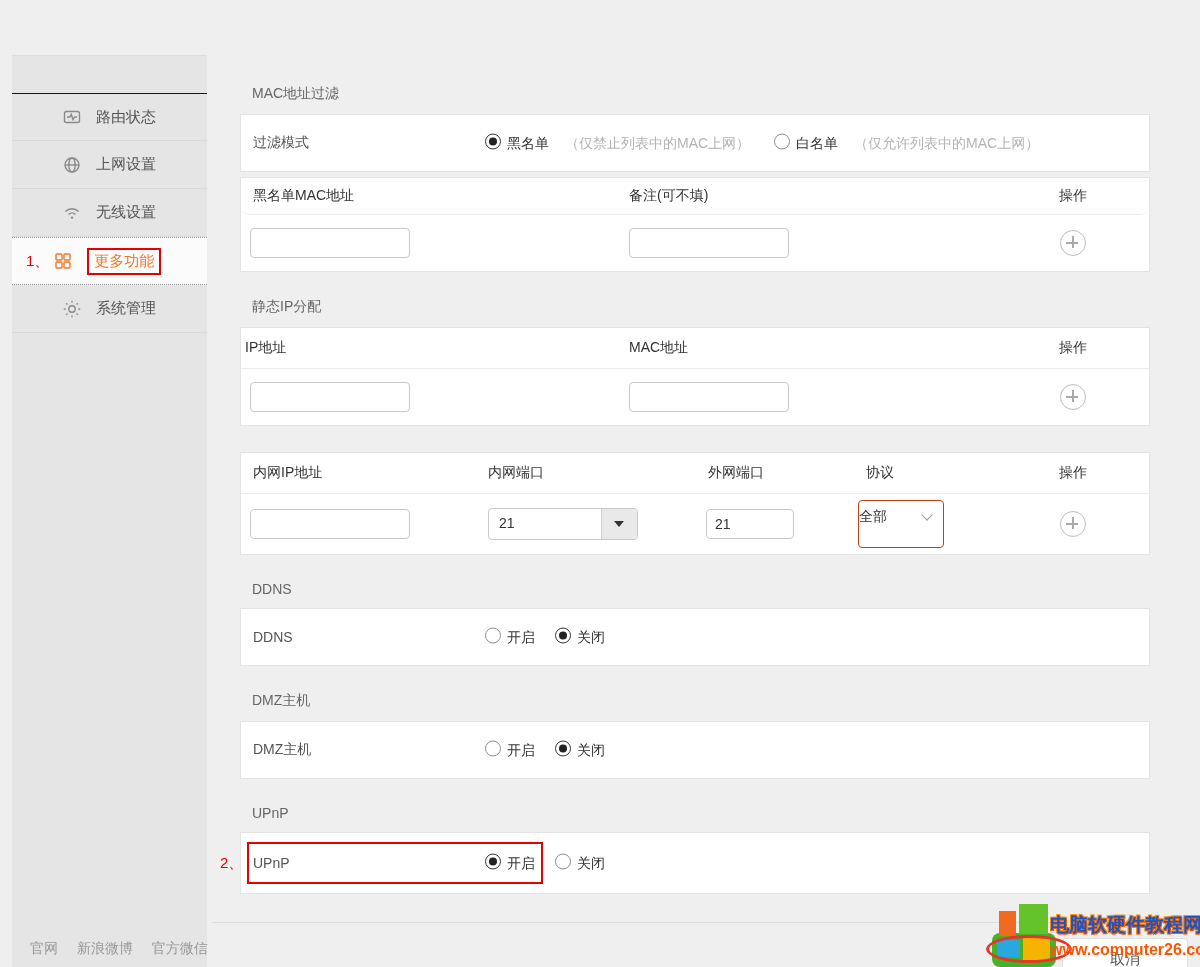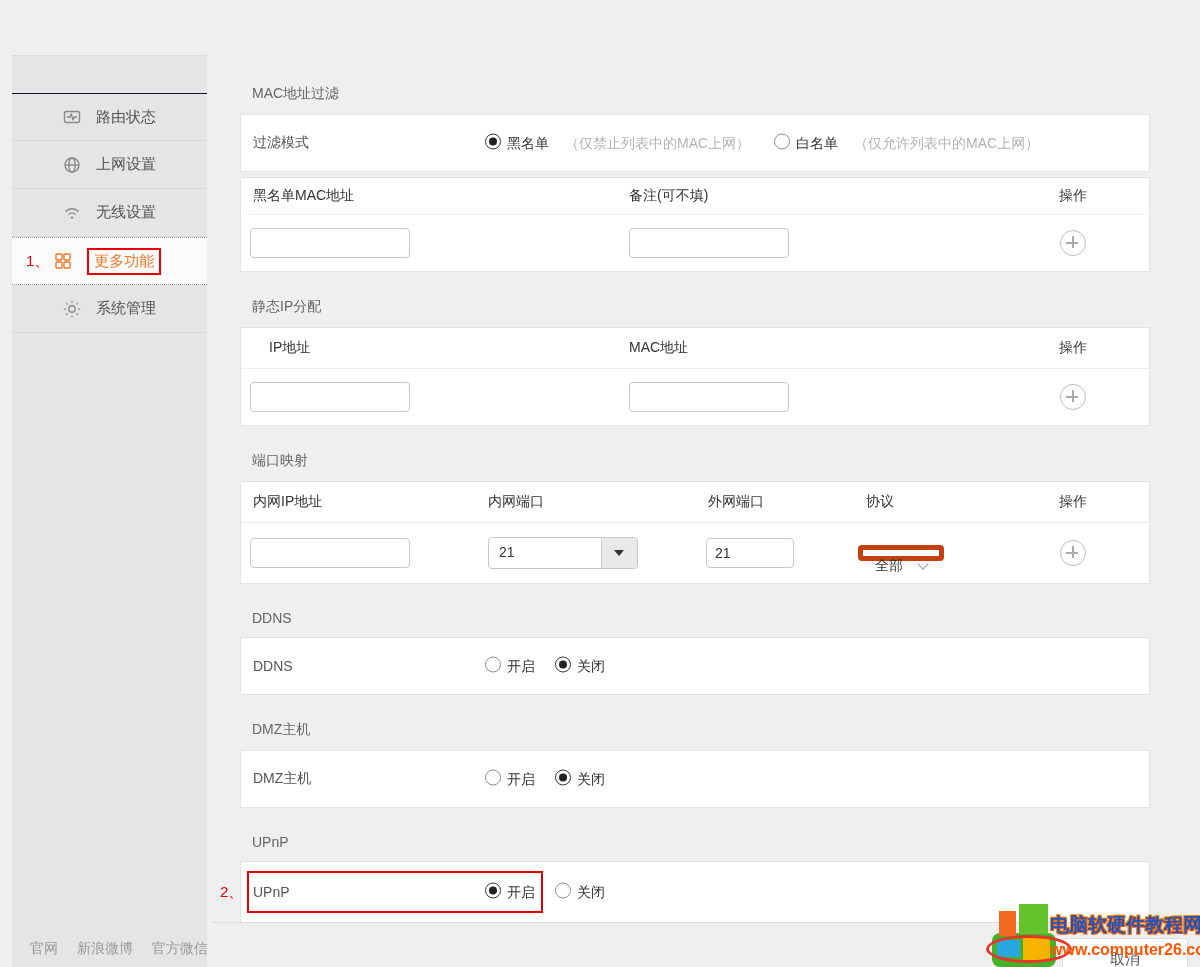--- a/index.html
+++ b/index.html
@@ -65,23 +65,23 @@
   .plus::after{content:"";position:absolute;left:11px;top:5px;width:1.6px;height:12px;background:#a9a9a9;}
 
   
   .combo{position:absolute;left:247px;top:50%;transform:translateY(-50%);width:150px;height:32px;
          border:1px solid #c9c9c9;border-radius:4px;background:#fff;box-sizing:border-box;}
   .combo input{border:none;outline:none;width:105px;height:28px;padding:0 0 0 10px;font-size:14px;color:#333;background:transparent;}
   .combo .dd{position:absolute;right:0;top:0;width:35px;height:30px;background:#e9e9e9;border-left:1px solid #cfcfcf;
              border-radius:0 3px 3px 0;cursor:pointer;}
   .tri{position:absolute;left:12px;top:12px;width:0;height:0;border-left:5px solid transparent;
        border-right:5px solid transparent;border-top:6px solid #333;}
-  .selectbox{position:absolute;left:617px;top:50%;transform:translateY(-50%);width:86px;height:16px;
-             border:5px solid #c2410c;border-radius:4px;background:#fff;box-sizing:border-box;
-             font-size:14px;color:#333;line-height:30px;padding-left:12px;cursor:pointer;}
+  .selectbox{position:absolute;left:617px;top:50%;transform:translateY(-50%);width:86px;height:48px;
+             border:1px solid #c2410c;border-radius:4px;background:#fff;box-sizing:border-box;
+             font-size:14px;color:#333;line-height:30px;cursor:pointer;}
   .chev{position:absolute;right:12px;top:10px;width:7px;height:7px;border-right:1.6px solid #999;
         border-bottom:1.6px solid #999;transform:rotate(45deg);}
 
   
   .red-row-box{position:absolute;left:6px;top:9px;width:292px;height:38px;border:2px solid #e60000;z-index:3;}
   .ann2{position:absolute;left:-21px;top:50%;transform:translateY(-50%);color:#e60000;font-size:15px;}
 
   
   .bottom-divider{position:absolute;left:212px;top:922px;width:988px;border-top:1px solid #ddd;}
   .cancel-btn{position:absolute;left:1062px;top:938px;width:126px;height:44px;background:#fff;
@@ -193,34 +193,33 @@
           <input class="tin" style="left: 388px;" value="">
           <span class="plus"></span>
         </div>
       </div>
     </div>
 
     <div class="sec">
       <div class="sec-title">静态IP分配</div>
       <div class="card">
         <div class="thead">
-          <span class="hc" style="left:28px">IP地址</span>
+          <span class="hc" style="left:4px">IP地址</span>
           <span class="hc" style="left:388px">MAC地址</span>
           <span class="hc" style="right:62px">操作</span>
         </div>
         <div class="row">
           <input class="tin" style="left: 9px;" value="">
           <input class="tin" style="left: 388px;" value="">
           <span class="plus"></span>
         </div>
       </div>
     </div>
 
     <div class="sec">
-      <div class="sec-title">端口映射</div>
       <div class="card">
         <div class="thead">
           <span class="hc" style="left:12px">内网IP地址</span>
           <span class="hc" style="left:247px">内网端口</span>
           <span class="hc" style="left:467px">外网端口</span>
           <span class="hc" style="left:625px">协议</span>
           <span class="hc" style="right:62px">操作</span>
         </div>
         <div class="row tall">
           <input class="tin" style="left: 9px;" value="">

